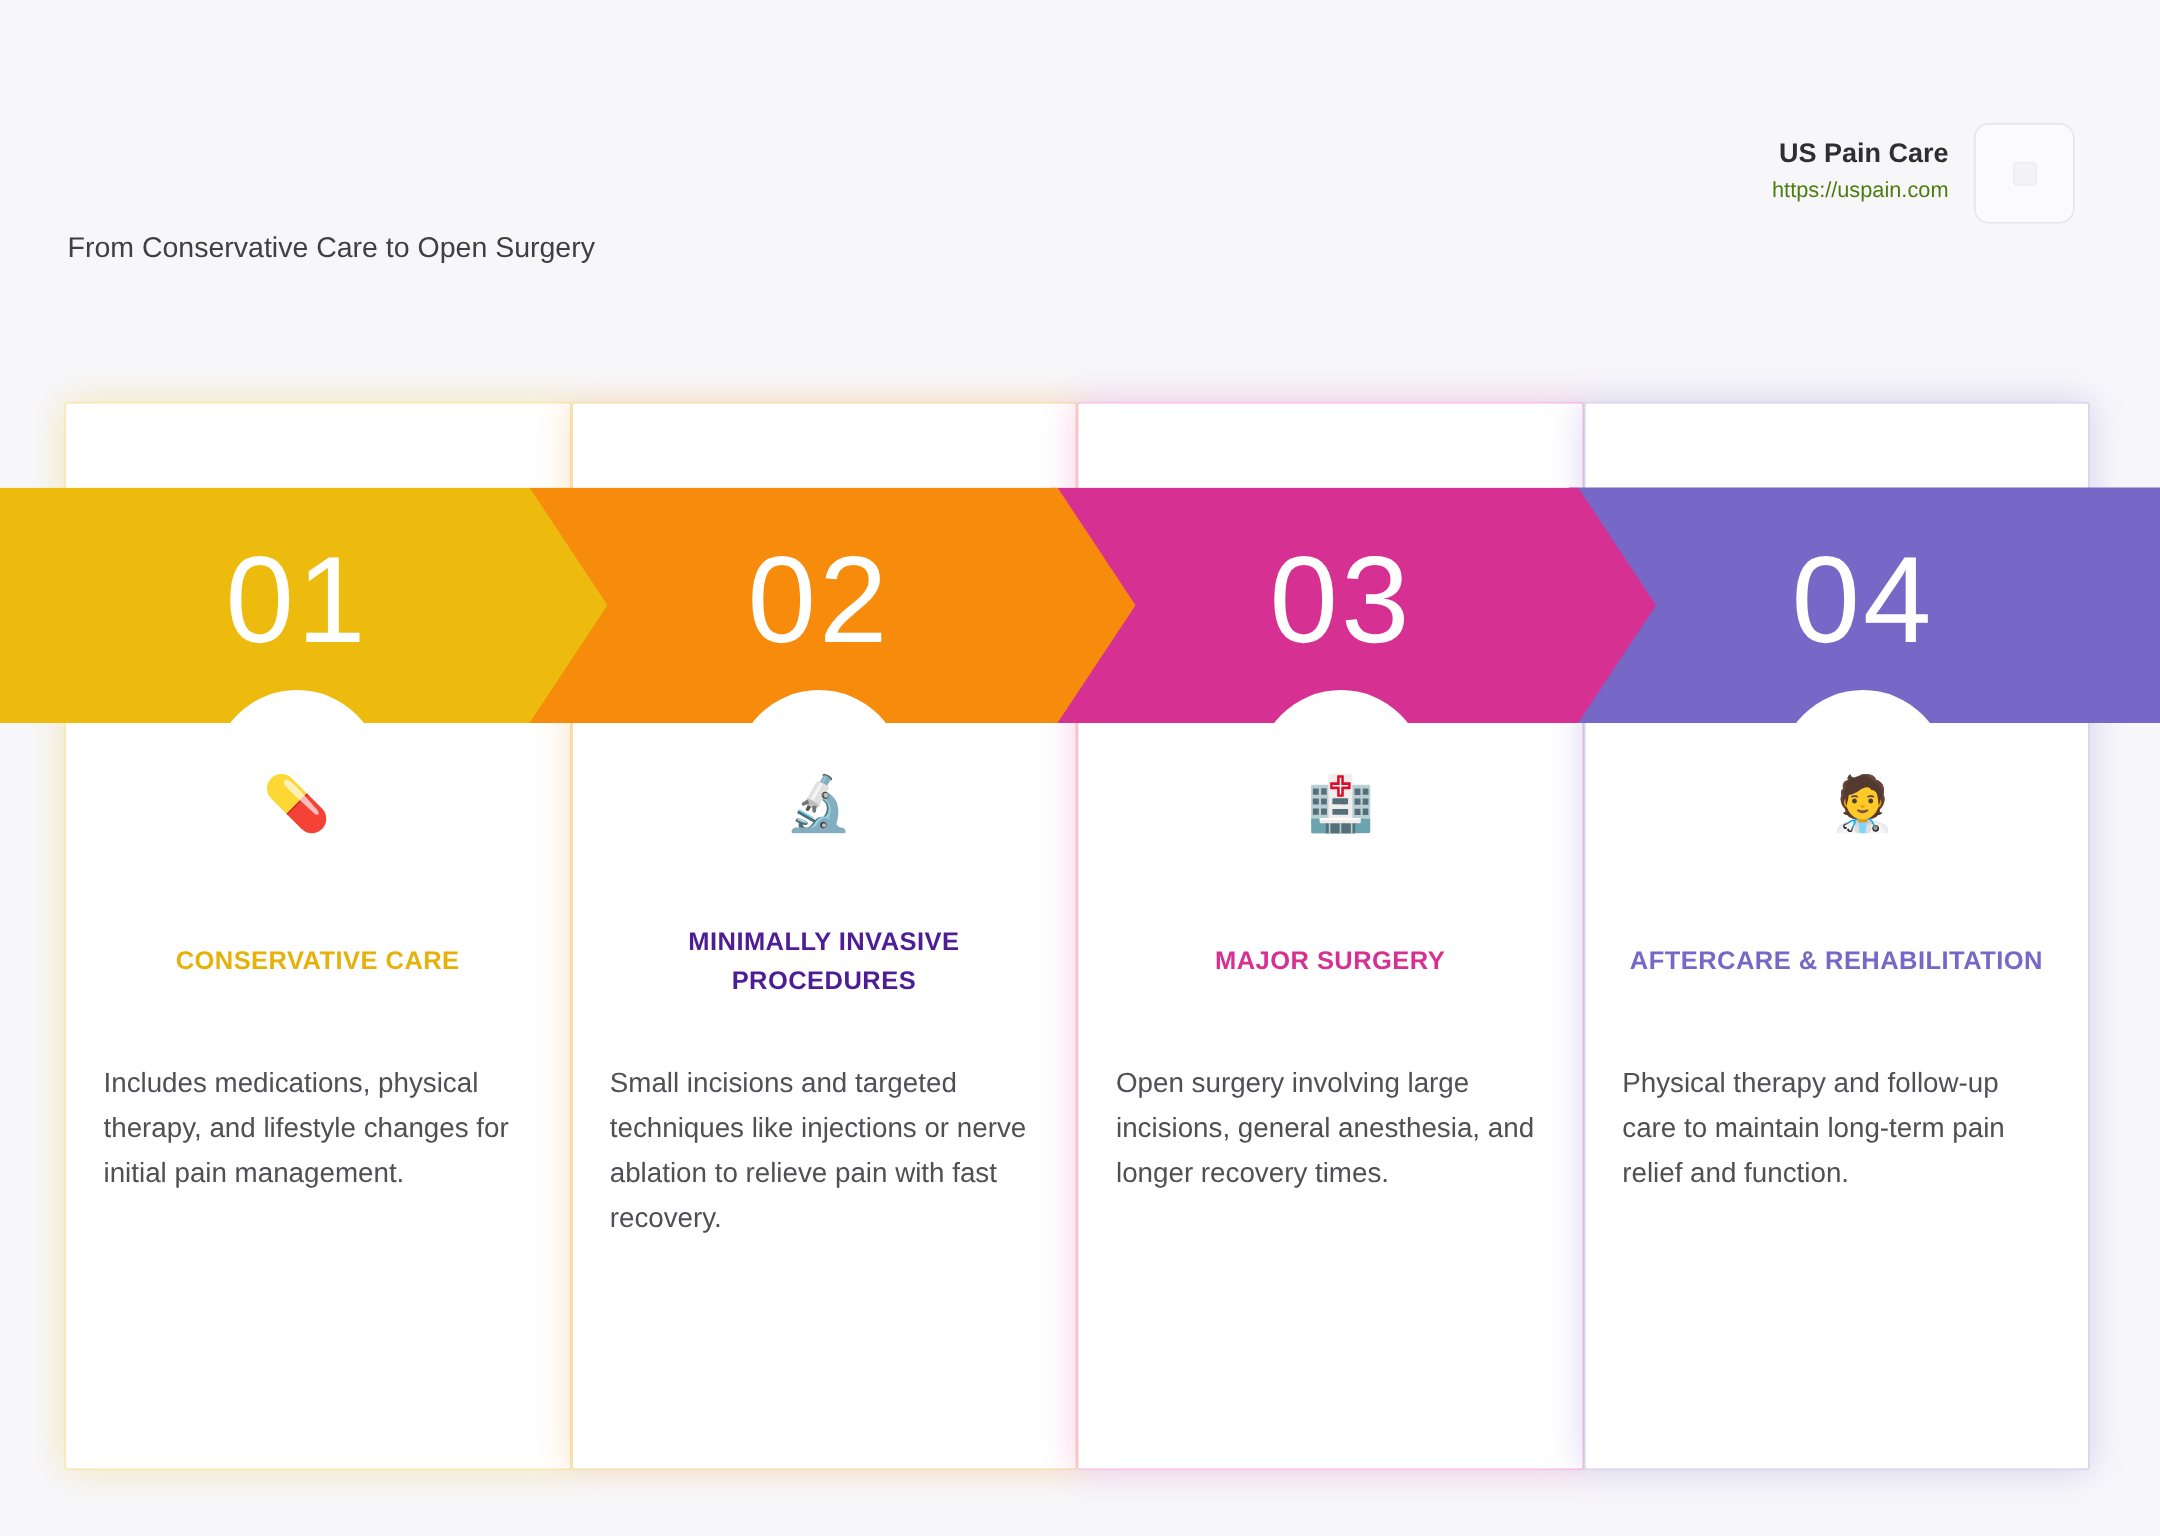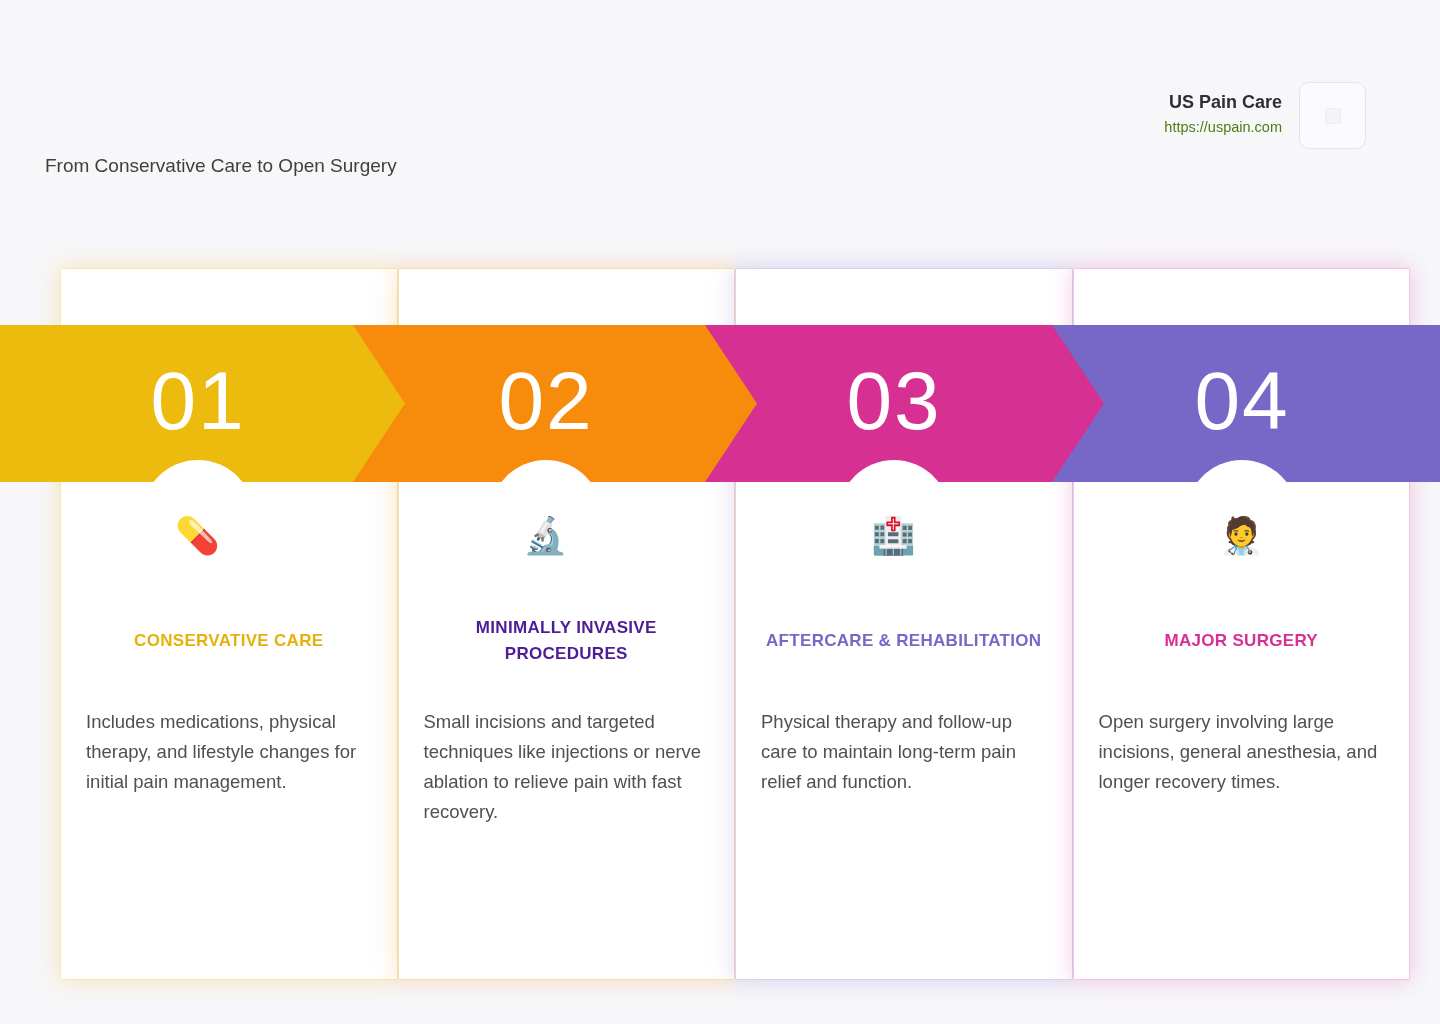--- a/index.html
+++ b/index.html
@@ -15,36 +15,36 @@
   
   .header { position: absolute; top: 0; left: 0; width: 1440px; height: 210px; }
   .page-title {
     position: absolute; left: 45px; top: 96px;
     font-size: 33px; font-weight: 700; color: #3b3b3f; letter-spacing: 0.2px;
   }
   .page-subtitle {
     position: absolute; left: 45px; top: 155px;
     font-size: 19px; font-weight: 400; color: #404040;
   }
-  .brand { position: absolute; right: 74px; top: 82px; display: flex; align-items: flex-start; justify-content: center; }
+  .brand { position: absolute; right: 57px; top: 82px; display: flex; align-items: flex-start; justify-content: center; }
   .brand-text { text-align: right; margin-right: 17px; padding-top: 10px; }
   .brand-name { font-size: 18px; font-weight: 700; color: #2f2f33; }
   .brand-url { font-size: 14.5px; color: #4d7c0f; margin-top: 6px; }
   .brand-logo {
     width: 67px; height: 67px; background: #fbfbfd;
     border: 1px solid #e4e4ea; border-radius: 10px;
     display: flex; align-items: center; justify-content: center;
   }
   .brand-logo-inner {
     width: 16px; height: 16px; border: 1px solid #ececf1; border-radius: 3px; background: #f4f4f7;
   }
 
   
   .cards {
-    position: absolute; left: 60px; top: 268px; width: 1350px; height: 712px;
+    position: absolute; left: 43px; top: 268px; width: 1350px; height: 712px;
     display: flex; z-index: 1;
   }
   .card {
     flex: 1; background: #ffffff; border-radius: 2px; position: relative;
     padding: 334px 25px 0 25px;
   }
   .card-1 { border: 1px solid #f8e7b4; box-shadow: 0 0 24px rgba(236, 185, 13, 0.30); }
   .card-2 { border: 1px solid #fbddb2; box-shadow: 0 0 24px rgba(246, 139, 12, 0.28); }
   .card-3 { border: 1px solid #f6c4e1; box-shadow: 0 0 24px rgba(214, 48, 146, 0.26); }
   .card-4 { border: 1px solid #d9d3f0; box-shadow: 0 0 24px rgba(119, 103, 199, 0.28); }
@@ -118,27 +118,27 @@
 
 <div class="cards">
   <div class="card card-1">
     <div class="card-title">CONSERVATIVE CARE</div>
     <div class="card-description">Includes medications, physical therapy, and lifestyle changes for initial pain management.</div>
   </div>
   <div class="card card-2">
     <div class="card-title">MINIMALLY INVASIVE PROCEDURES</div>
     <div class="card-description">Small incisions and targeted techniques like injections or nerve ablation to relieve pain with fast recovery.</div>
   </div>
+  <div class="card card-3">
+    <div class="card-title">MAJOR SURGERY</div>
+    <div class="card-description">Open surgery involving large incisions, general anesthesia, and longer recovery times.</div>
+  </div>
   <div class="card card-4">
     <div class="card-title">AFTERCARE &amp; REHABILITATION</div>
     <div class="card-description">Physical therapy and follow-up care to maintain long-term pain relief and function.</div>
-  </div>
-  <div class="card card-3">
-    <div class="card-title">MAJOR SURGERY</div>
-    <div class="card-description">Open surgery involving large incisions, general anesthesia, and longer recovery times.</div>
   </div>
 </div>
 
 <div class="step-band">
   <div class="chevron chevron-1 chevron-pointed"></div>
   <div class="chevron chevron-2 chevron-pointed"></div>
   <div class="chevron chevron-3 chevron-pointed"></div>
   <div class="chevron chevron-4"></div>
 
   <div class="step-number num-1">01</div>

